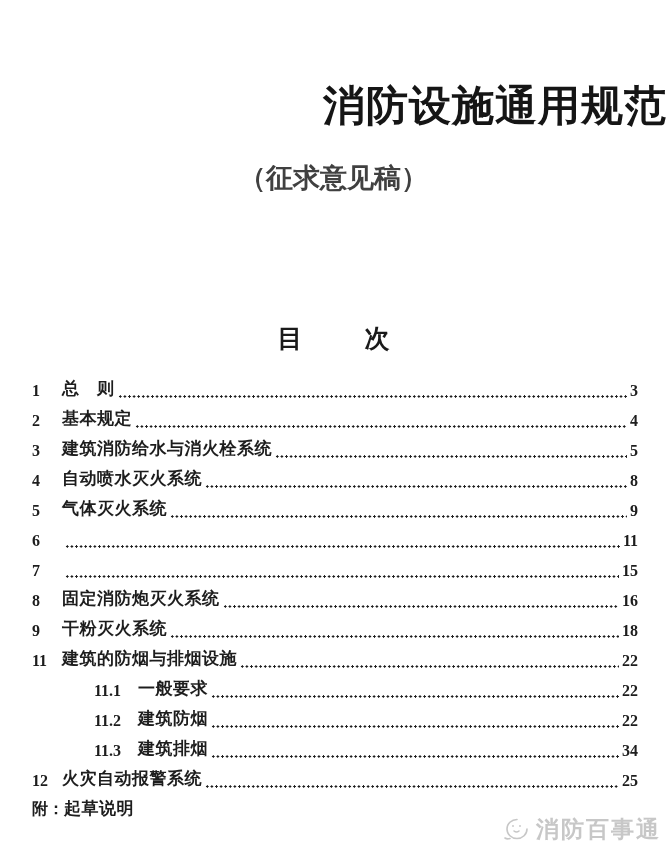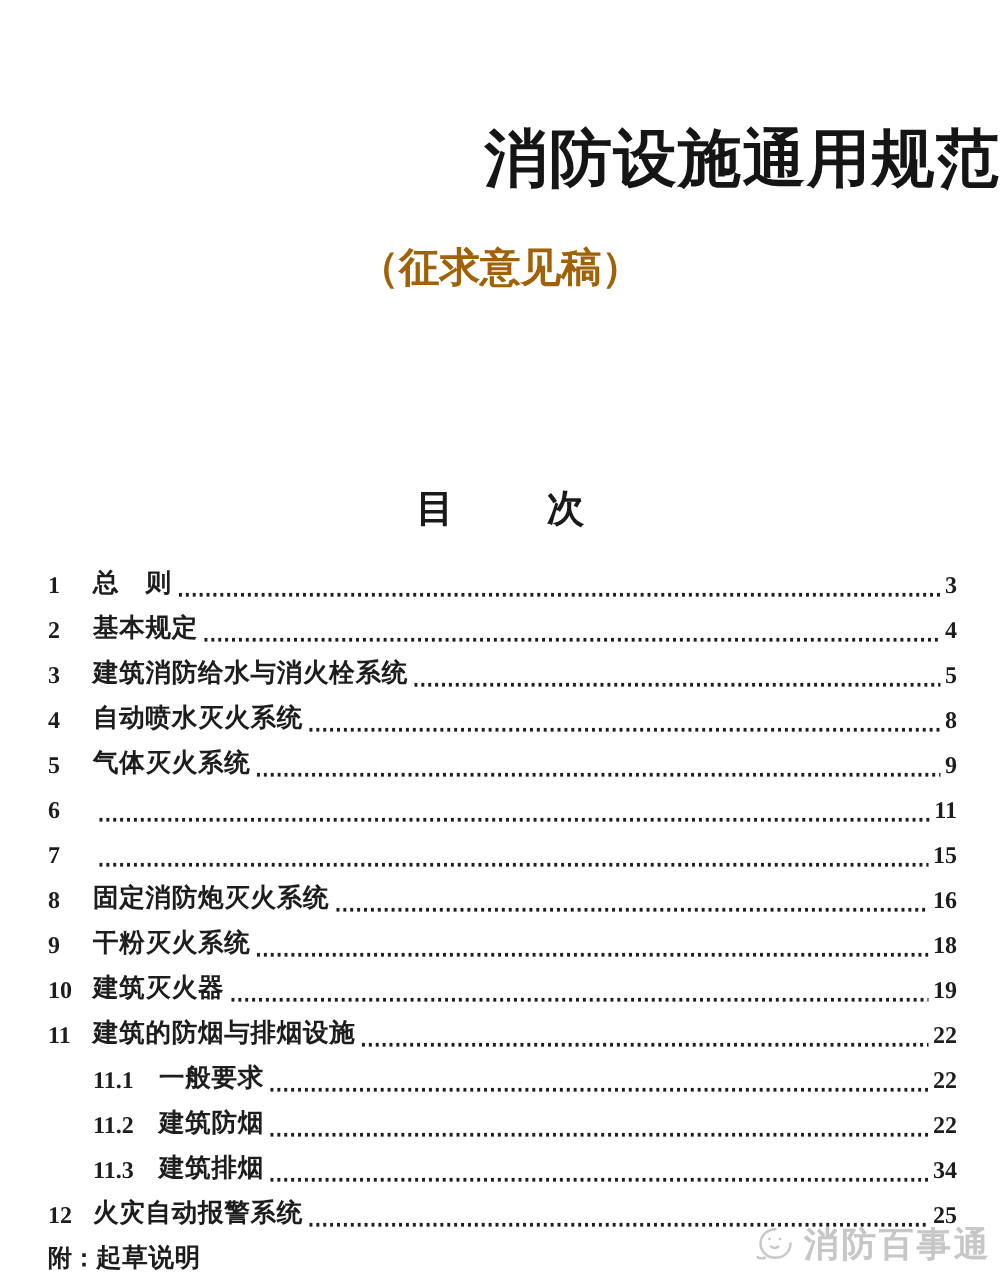--- a/index.html
+++ b/index.html
@@ -19,21 +19,21 @@
     font-weight: 700;
     letter-spacing: 1px;
     color: #151515;
   }
   .doc-subtitle {
     position: absolute;
     top: 160px; left: 0; right: 0;
     text-align: center;
     font-size: 27px;
     font-weight: 700;
-    color: #a16207;
+    color: #404040;
   }
   .toc-heading {
     position: absolute;
     top: 322px; left: 0; right: 0;
     display: flex;
     justify-content: center;
     gap: 62px;
     font-size: 25px;
     font-weight: 600;
     color: #1a1a1a;
@@ -53,21 +53,21 @@
     font-weight: 700;
     color: #1d1d1d;
     white-space: nowrap;
   }
   .toc-row.level-2 { padding-left: 30px; }
   .toc-num {
     display: inline-block;
     min-width: 30px;
     font-size: 16px;
   }
-  .toc-row.level-2 .toc-num { min-width: 44px; }
+  .toc-row.level-2 .toc-num { min-width: 44px; margin-left: 32px; }
   .toc-label { letter-spacing: 0.5px; }
   .leader {
     flex: 1;
     height: 5px;
     margin: 0 3px 1px 3px;
     background-image: radial-gradient(circle, #1e1e1e 1.15px, transparent 1.35px);
     background-size: 4.6px 5px;
     background-repeat: repeat-x;
     background-position: left bottom;
   }
@@ -150,26 +150,20 @@
     <span class="leader"></span>
     <span class="toc-page">16</span>
   </div>
     <div class="toc-row">
     <span class="toc-num">9</span>
     <span class="toc-label">干粉灭火系统</span>
     <span class="leader"></span>
     <span class="toc-page">18</span>
   </div>
     <div class="toc-row">
-    <span class="toc-num">10</span>
-    <span class="toc-label">建筑灭火器</span>
-    <span class="leader"></span>
-    <span class="toc-page">19</span>
-  </div>
-    <div class="toc-row">
     <span class="toc-num">11</span>
     <span class="toc-label">建筑的防烟与排烟设施</span>
     <span class="leader"></span>
     <span class="toc-page">22</span>
   </div>
     <div class="toc-row level-2">
     <span class="toc-num">11.1</span>
     <span class="toc-label">一般要求</span>
     <span class="leader"></span>
     <span class="toc-page">22</span>

